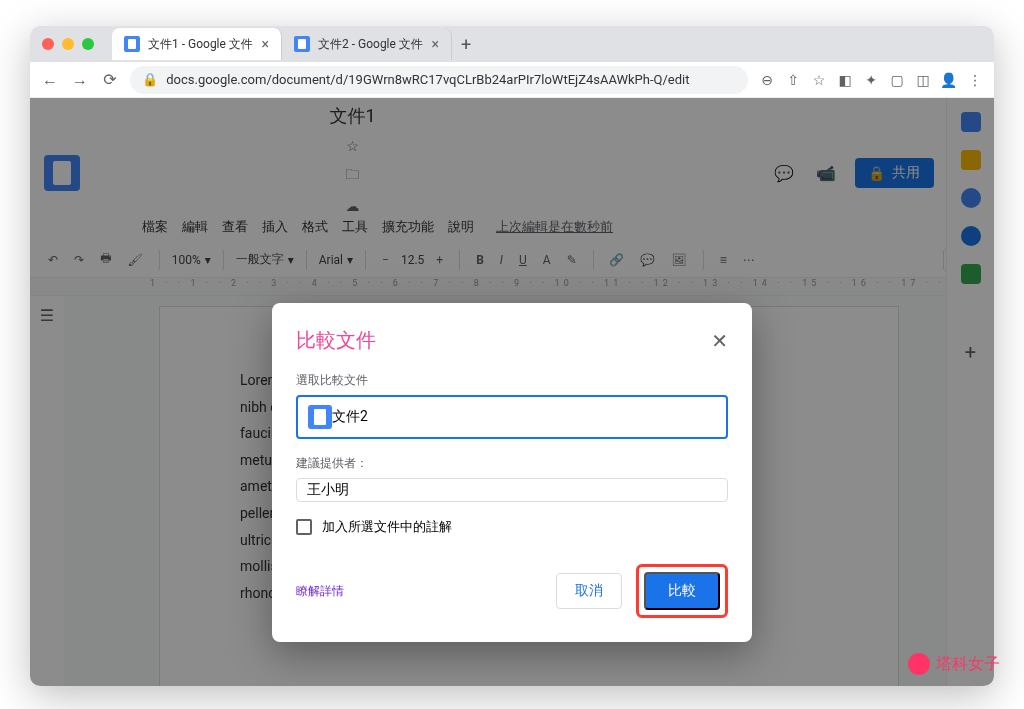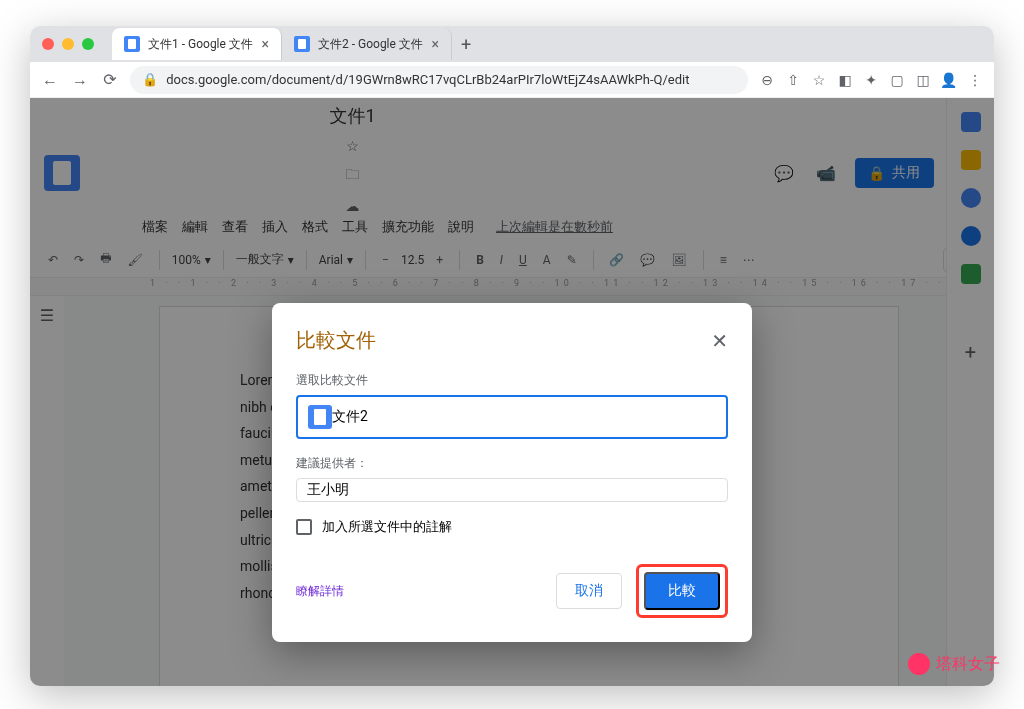--- a/index.html
+++ b/index.html
@@ -53,21 +53,21 @@
 .doc-body{display:flex;height:calc(100% - 120px);}
 .outline-col{width:34px;padding-top:10px;text-align:center;color:#5f6368;}
 .page-area{flex:1;overflow:auto;background:#f8f9fa;display:flex;justify-content:center;padding-top:10px;}
 .page{width:740px;background:#fff;border:1px solid #ddd;padding:60px 80px;font-size:14px;line-height:1.9;color:#333;}
 .sidepanel{position:absolute;right:0;top:0;bottom:0;width:48px;background:#fff;border-left:1px solid #eee;display:flex;flex-direction:column;align-items:center;gap:18px;padding-top:14px;}
 .sideicon{width:20px;height:20px;border-radius:4px;}
 
 
 .dialog{position:absolute;z-index:10;left:50%;top:205px;transform:translateX(-50%);width:480px;background:#fff;border-radius:8px;box-shadow:0 12px 40px rgba(0,0,0,.35);padding:24px;}
 .dialog-head{display:flex;justify-content:space-between;align-items:center;margin-bottom:18px;}
-.dialog-title{font-size:20px;color:#a16207;}
+.dialog-title{font-size:20px;color:#ec4899;}
 .dialog-close{font-size:20px;color:#5f6368;cursor:pointer;}
 .field-label{font-size:12px;color:#5f6368;margin-bottom:6px;}
 .file-picker{border:2px solid #1a73e8;border-radius:4px;padding:8px 10px;display:flex;align-items:center;gap:0;margin-bottom:16px;}
 .file-icon{width:24px;height:24px;background:#4285f4;border-radius:3px;display:flex;align-items:center;justify-content:center;}
 .file-icon::after{content:"";width:12px;height:16px;background:#fff;border-radius:1px;}
 .file-name{font-size:14px;}
 .text-field{border:1px solid #dadce0;border-radius:4px;padding:2px 10px;font-size:14px;margin-bottom:16px;}
 .checkbox-row{display:flex;align-items:center;gap:10px;font-size:13px;margin-bottom:28px;}
 .cbx{width:16px;height:16px;border:2px solid #5f6368;border-radius:2px;}
 .dialog-actions{display:flex;align-items:center;}

